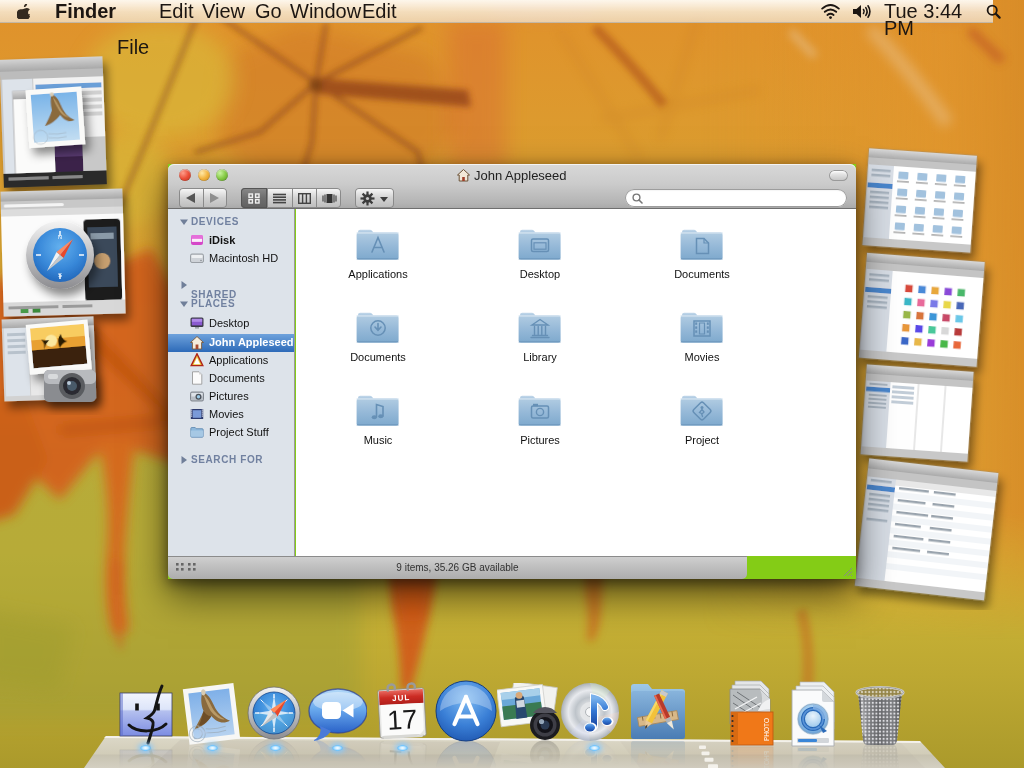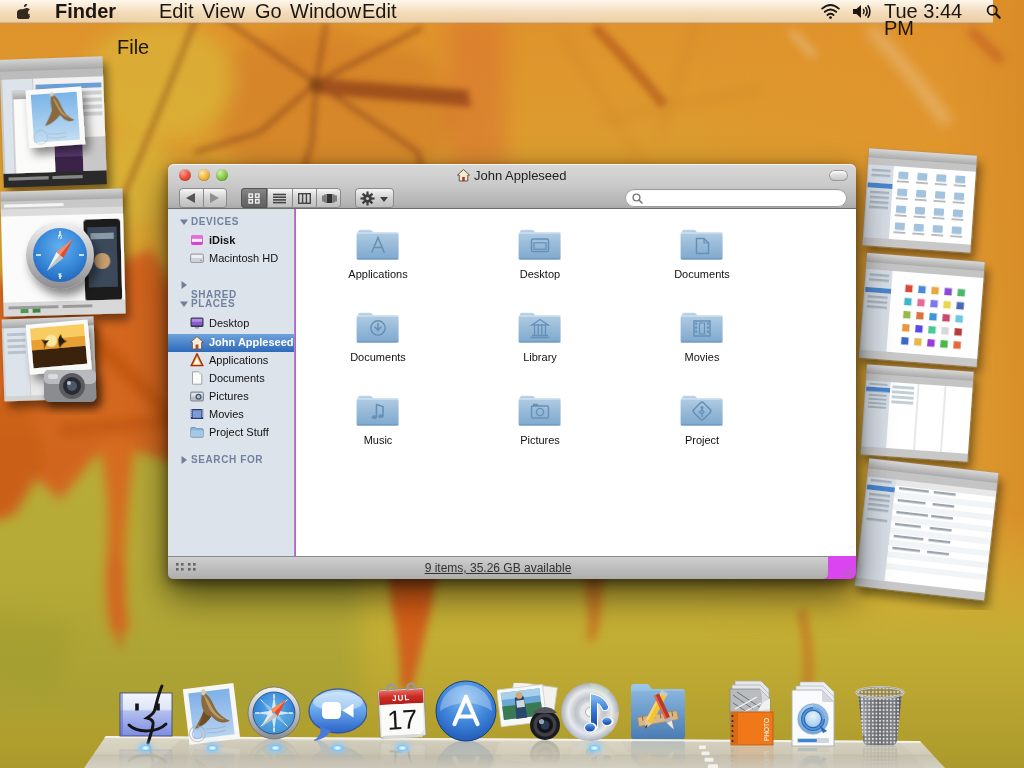--- a/index.html
+++ b/index.html
@@ -10,33 +10,33 @@
 
 #menubar { position:absolute; left:0; top:0; width:993px; height:23px;
   background:linear-gradient(to bottom, rgba(255,252,246,0.95), rgba(248,237,218,0.82) 55%, rgba(240,223,198,0.8));
   border-bottom:1px solid rgba(90,70,40,0.35);
   color:#1c1612; font-size:20px; }
 #menubar .item { position:absolute; top:3px; line-height:17px; }
 #menubar svg { position:absolute; }
 
 
 #fwin { position:absolute; left:168px; top:164px; width:688px; height:415px;
-  border-radius:6px; box-shadow:0 16px 36px rgba(0,0,0,0.6), 0 4px 12px rgba(0,0,0,0.45);
-  background:#d946ef; }
+  border-radius:0; box-shadow:0 16px 36px rgba(0,0,0,0.6), 0 4px 12px rgba(0,0,0,0.45);
+  background:#84cc16; }
 #fwin .chrome { position:absolute; left:0; top:0; width:688px; height:45px;
   background:linear-gradient(to bottom,#d8d8d8,#cbcbcb 45%,#b3b3b3 90%,#a9a9a9);
   border-radius:6px 6px 0 0; border-bottom:1px solid #6f6f6f;
   box-shadow:inset 0 1px 0 rgba(255,255,255,0.7); }
 .tl { position:absolute; top:5px; width:12px; height:12px; border-radius:50%; }
 #fwin .title { position:absolute; top:4px; left:0; width:688px; text-align:center;
   font-size:13px; color:#222; }
-#statusbar { position:absolute; left:0; top:392px; width:660px; height:23px;
+#statusbar { position:absolute; left:0; top:392px; width:579px; height:23px;
   background:linear-gradient(to bottom,#cfcfcf,#bdbdbd 50%,#adadad);
   border-top:1px solid #8b8b8b; border-radius:0 0 5px 5px;
-  font-size:12px; color:#333; text-align:center; line-height:22px;text-decoration:underline; }
+  font-size:10px; color:#333; text-align:center; line-height:22px; }
 #sidebar { position:absolute; left:0; top:45px; width:127px; height:347px;
   background:#dde3ea; border-right:1px solid #9a9a9a; overflow:hidden; }
 #mainarea { position:absolute; left:128px; top:45px; width:560px; height:347px; background:#fff; }
 .srow { position:absolute; left:0; width:127px; height:18px; font-size:11px; color:#111; }
 .shead { position:absolute; left:23px; font-size:10px; font-weight:bold; color:#7181a0; letter-spacing:0.6px; }
 .sico { position:absolute; left:22px; width:14px; height:14px; }
 .stxt { position:absolute; left:41px; top:2px; }
 .gicon { position:absolute; width:162px; text-align:center; font-size:11px; color:#111; }
 
 

